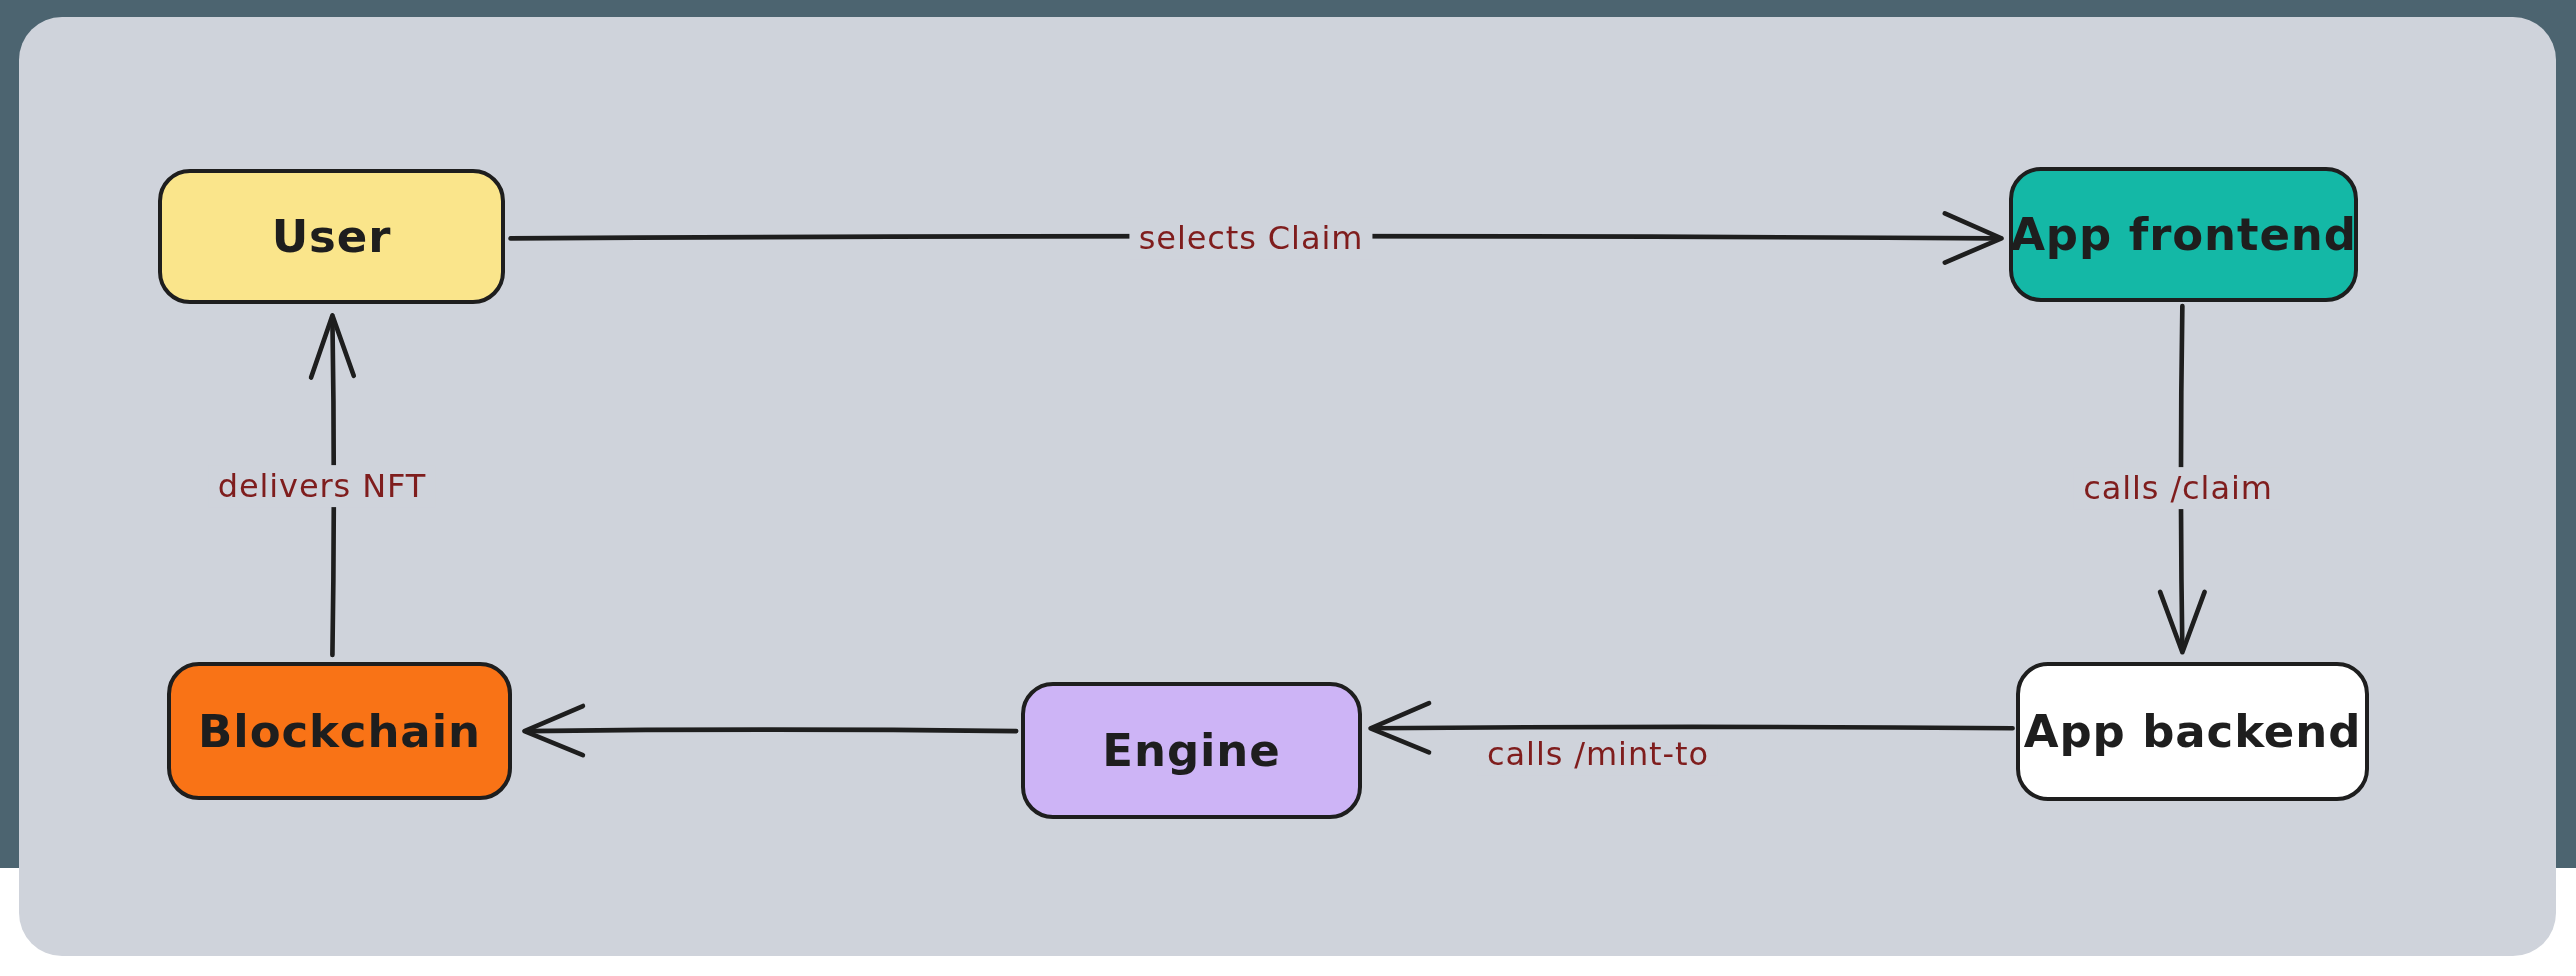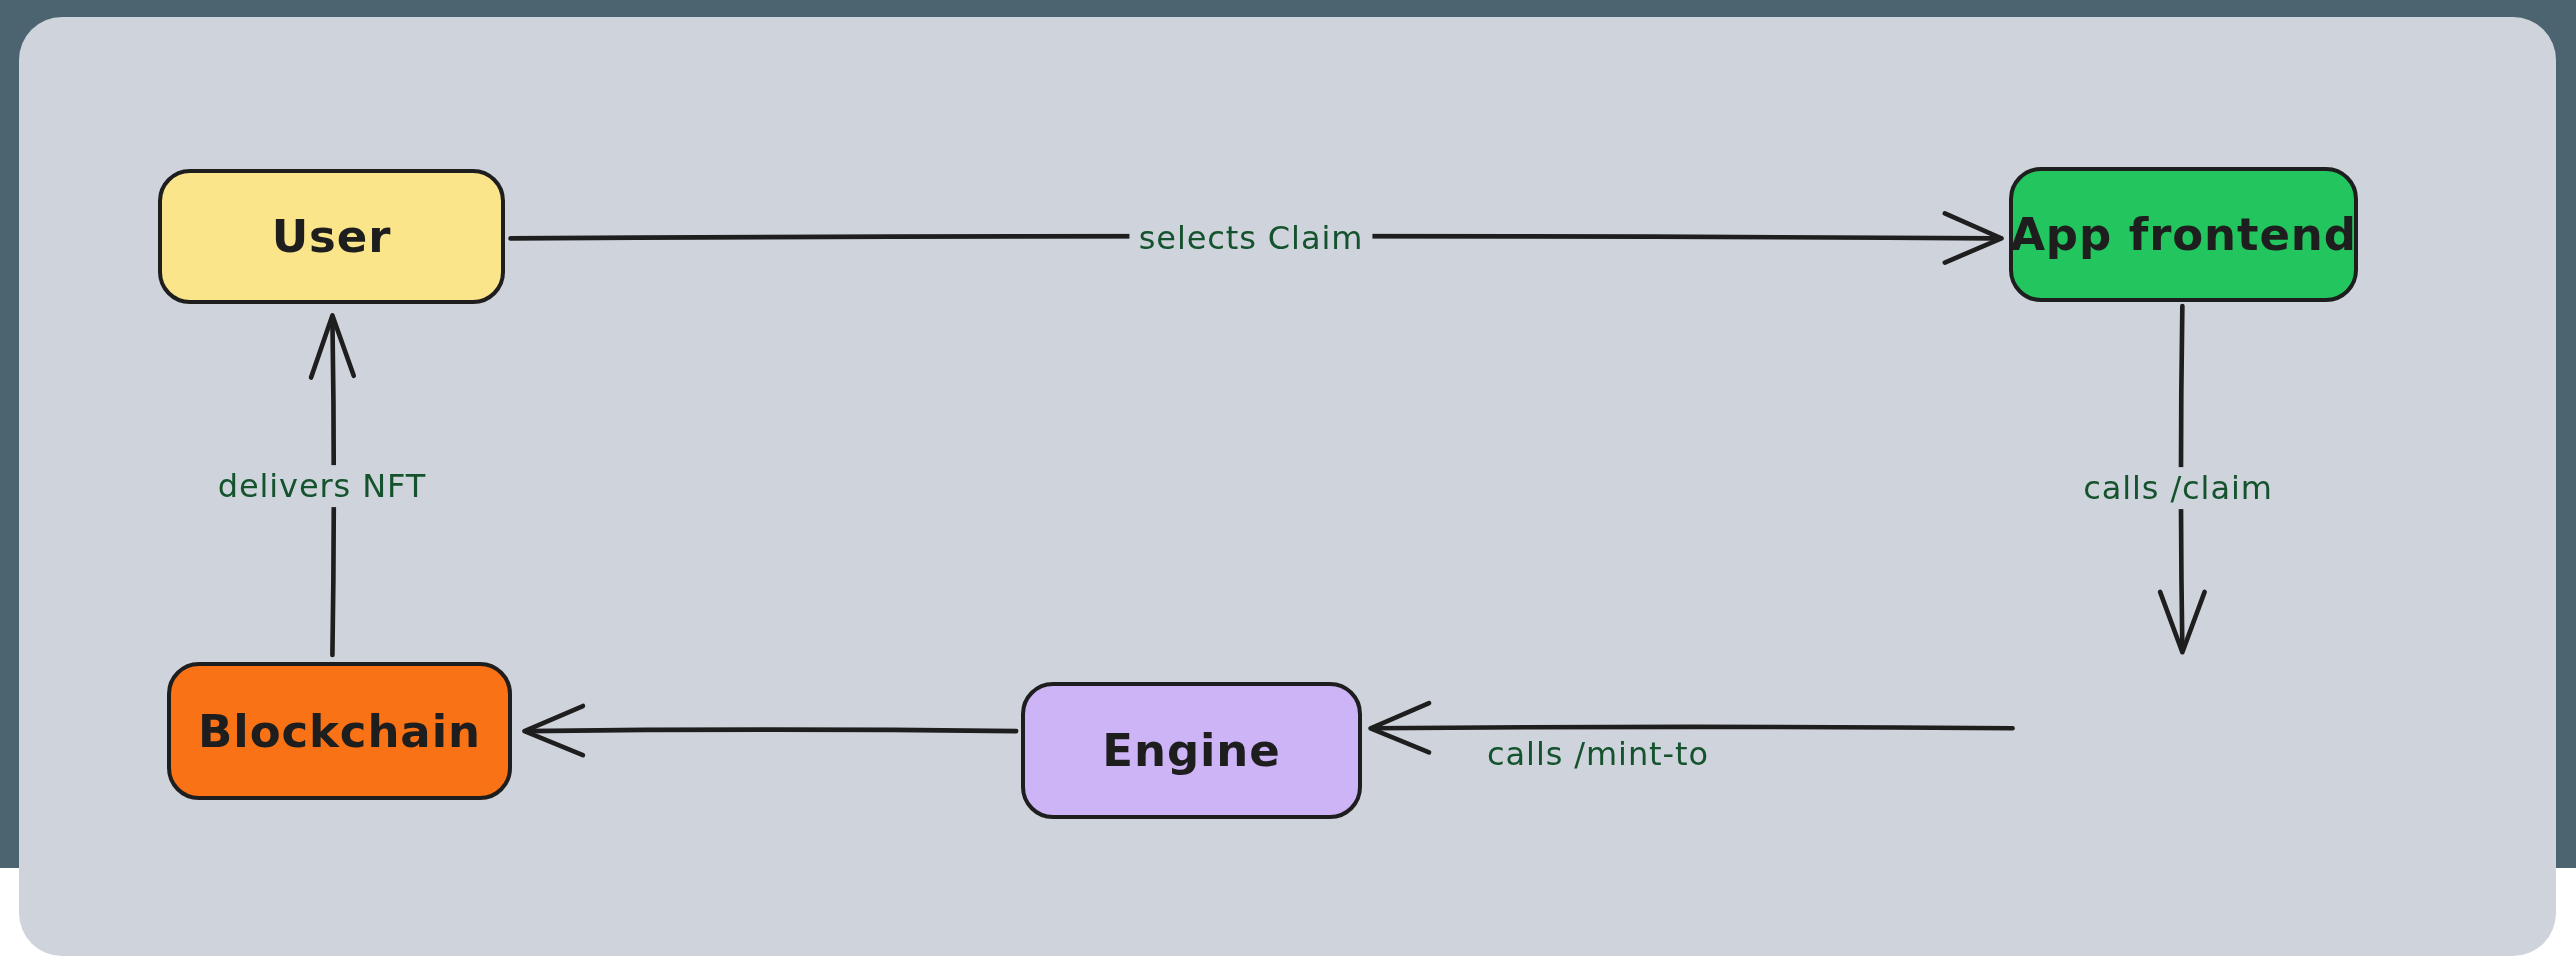--- a/index.html
+++ b/index.html
@@ -42,30 +42,30 @@
     justify-content: center;
     border: 4.6px solid #1e1e1e;
     border-radius: 32px;
     color: #1e1e1e;
     font-size: 45px;
     font-weight: bold;
     letter-spacing: 0.9px;
     white-space: nowrap;
   }
   .node-user       { left: 158px;  top: 169px; width: 347px; height: 135px; background: #FAE58B; }
-  .node-frontend   { left: 2009px; top: 167px; width: 349px; height: 135px; background: #22c55e; text-align: right; }
+  .node-frontend   { left: 2009px; top: 167px; width: 349px; height: 135px; background: #14b8a6; text-align: right; }
   .node-backend    { left: 2016px; top: 662px; width: 353px; height: 139px; background: #FFFFFF; }
   .node-engine     { left: 1021px; top: 663px; width: 341px; height: 137px; background: #CDB4F6; margin-top: 19px; }
   .node-blockchain { left: 167px;  top: 662px; width: 345px; height: 138px; background: #f97316; }
   .edge-label {
     position: absolute;
     transform: translate(-50%, -50%);
     background: #CFD3DB;
     padding: 1.9px 9.3px;
-    color: #14532d;
+    color: #7f1d1d;
     font-size: 32px;
     font-weight: 500;
     letter-spacing: 0.9px;
     white-space: nowrap;
     text-align: right;
   }
   .lbl-selects-claim  { left: 1251px; top: 238px; }
   .lbl-calls-claim    { left: 2178px; top: 488px; }
   .lbl-calls-mint-to  { left: 1598px; top: 754px; }
   .lbl-calls-contract { left: 733px;  top: 732px; }
@@ -104,20 +104,23 @@
       <path d="M358 340 L335 407 M358 340 L381 405"></path>
     </g>
   </svg>
 
   <div class="node node-user">
     <span>User</span>
   </div>
   <div class="node node-frontend">
     <span>App frontend</span>
   </div>
+  <div class="node node-backend">
+    <span>App backend</span>
+  </div>
   <div class="node node-engine">
     <span>Engine</span>
   </div>
   <div class="node node-blockchain">
     <span>Blockchain</span>
   </div>
 
   <span class="edge-label lbl-selects-claim">selects Claim</span>
   <span class="edge-label lbl-calls-claim">calls /claim</span>
   <span class="edge-label lbl-calls-mint-to">calls /mint-to</span>

